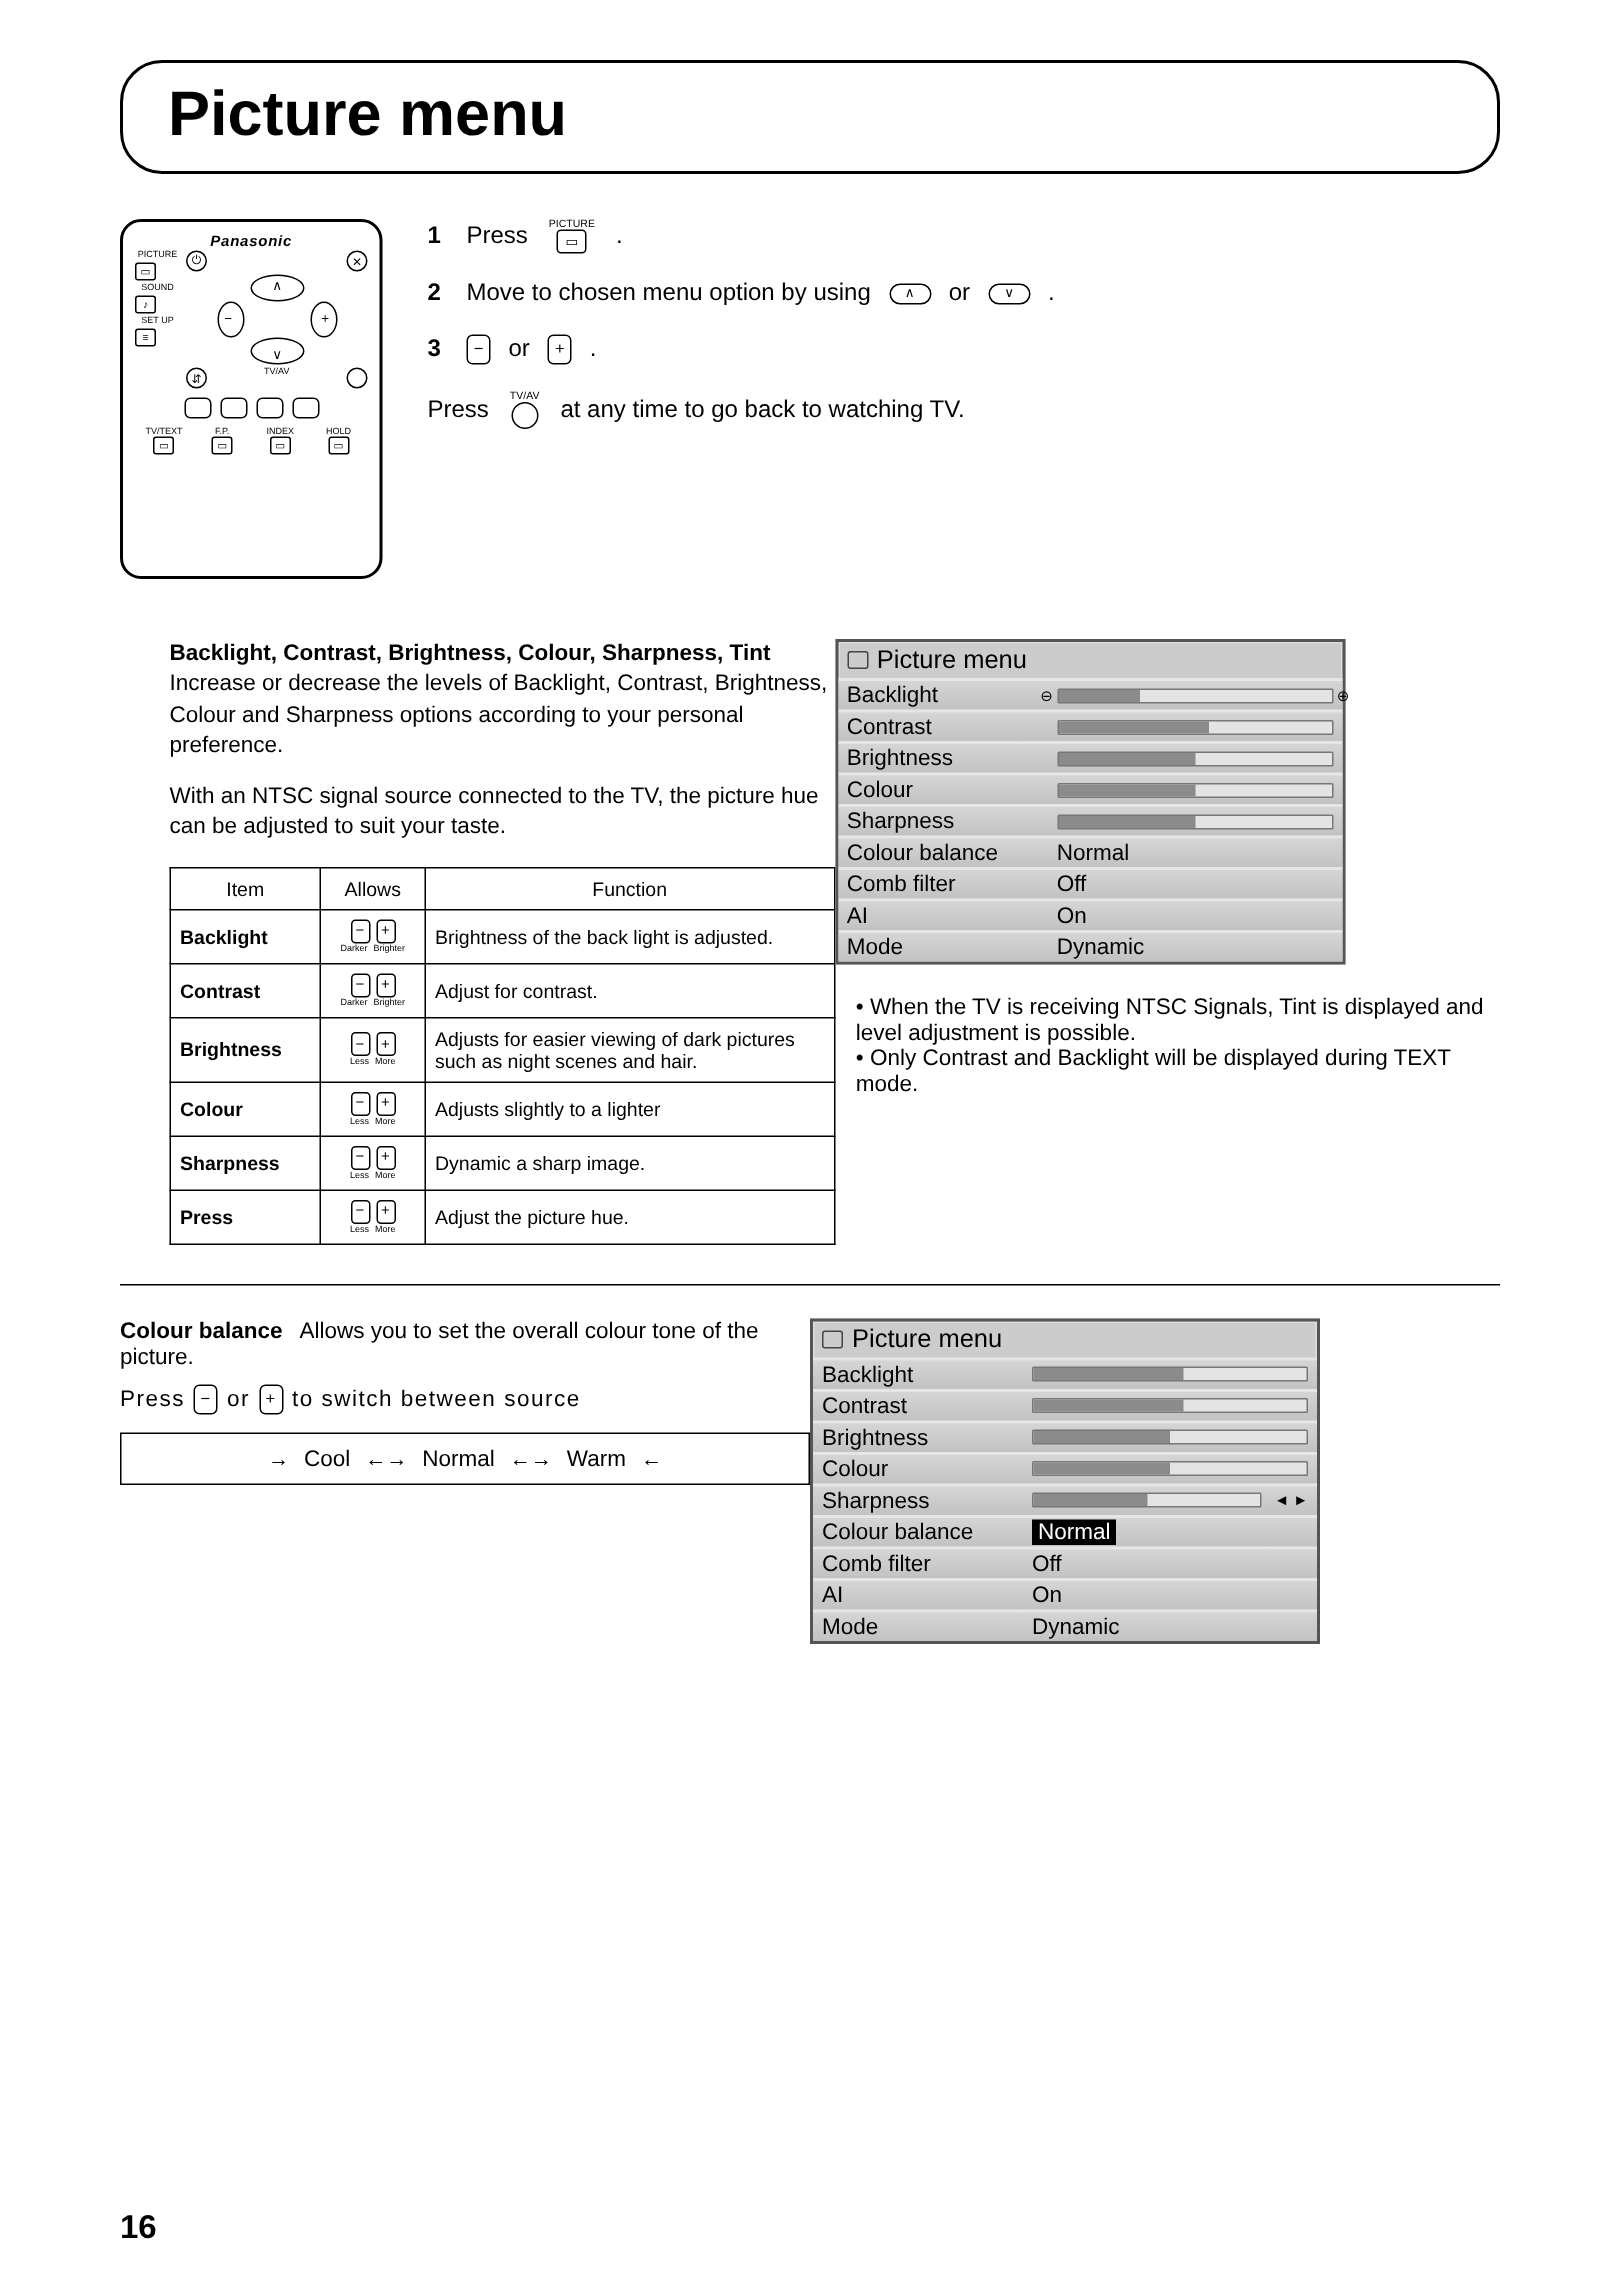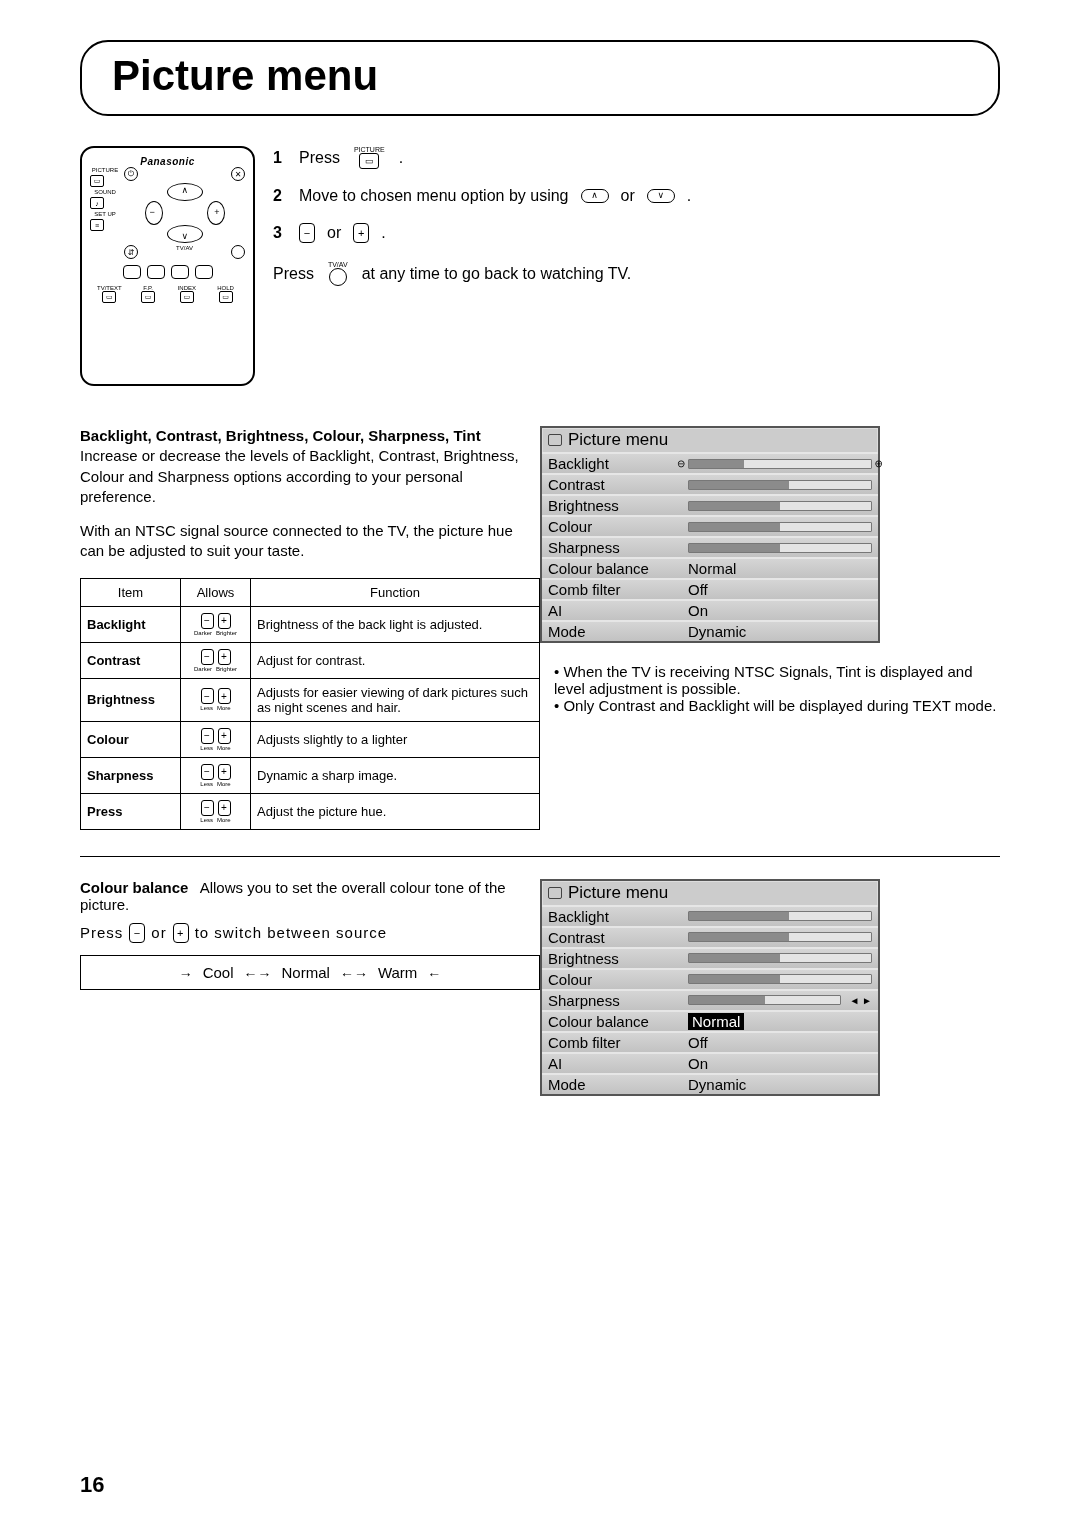--- a/index.html
+++ b/index.html
@@ -24,21 +24,21 @@
     padding: 10px 30px 14px 30px;
     margin-bottom: 30px;
   }
   .title-box h1 {
     margin: 0;
     font-size: 42px;
     font-weight: bold;
   }
   .top-row {
     display: flex;
-    gap: 18px;
+    gap: 30px;
     margin-bottom: 40px;
   }
   .remote {
     width: 175px;
     height: 240px;
     border: 2px solid #000;
     border-radius: 14px;
     padding: 8px;
     font-size: 7px;
     position: relative;
@@ -86,21 +86,21 @@
     border:1.5px solid #000; border-radius:7px / 50%;
     font-size:9px; text-align:center; line-height:11px;
   }
   .hex-btn {
     display:inline-flex; width:16px; height:20px; border:1.5px solid #000;
     border-radius:4px; align-items:center; justify-content:center; font-size:11px;
     position:relative;
   }
 
   .mid-section {
-    display:flex; margin-bottom:20px;
+    display:flex; margin-bottom:20px;margin-left:33px;
   }
   .left-col { flex:1; }
   .right-col { flex:1; }
 
   .para { font-size:15px; line-height:1.35; margin-bottom:14px;}
   .bold { font-weight:bold; }
 
   
   table.fx {
     border-collapse: collapse;

